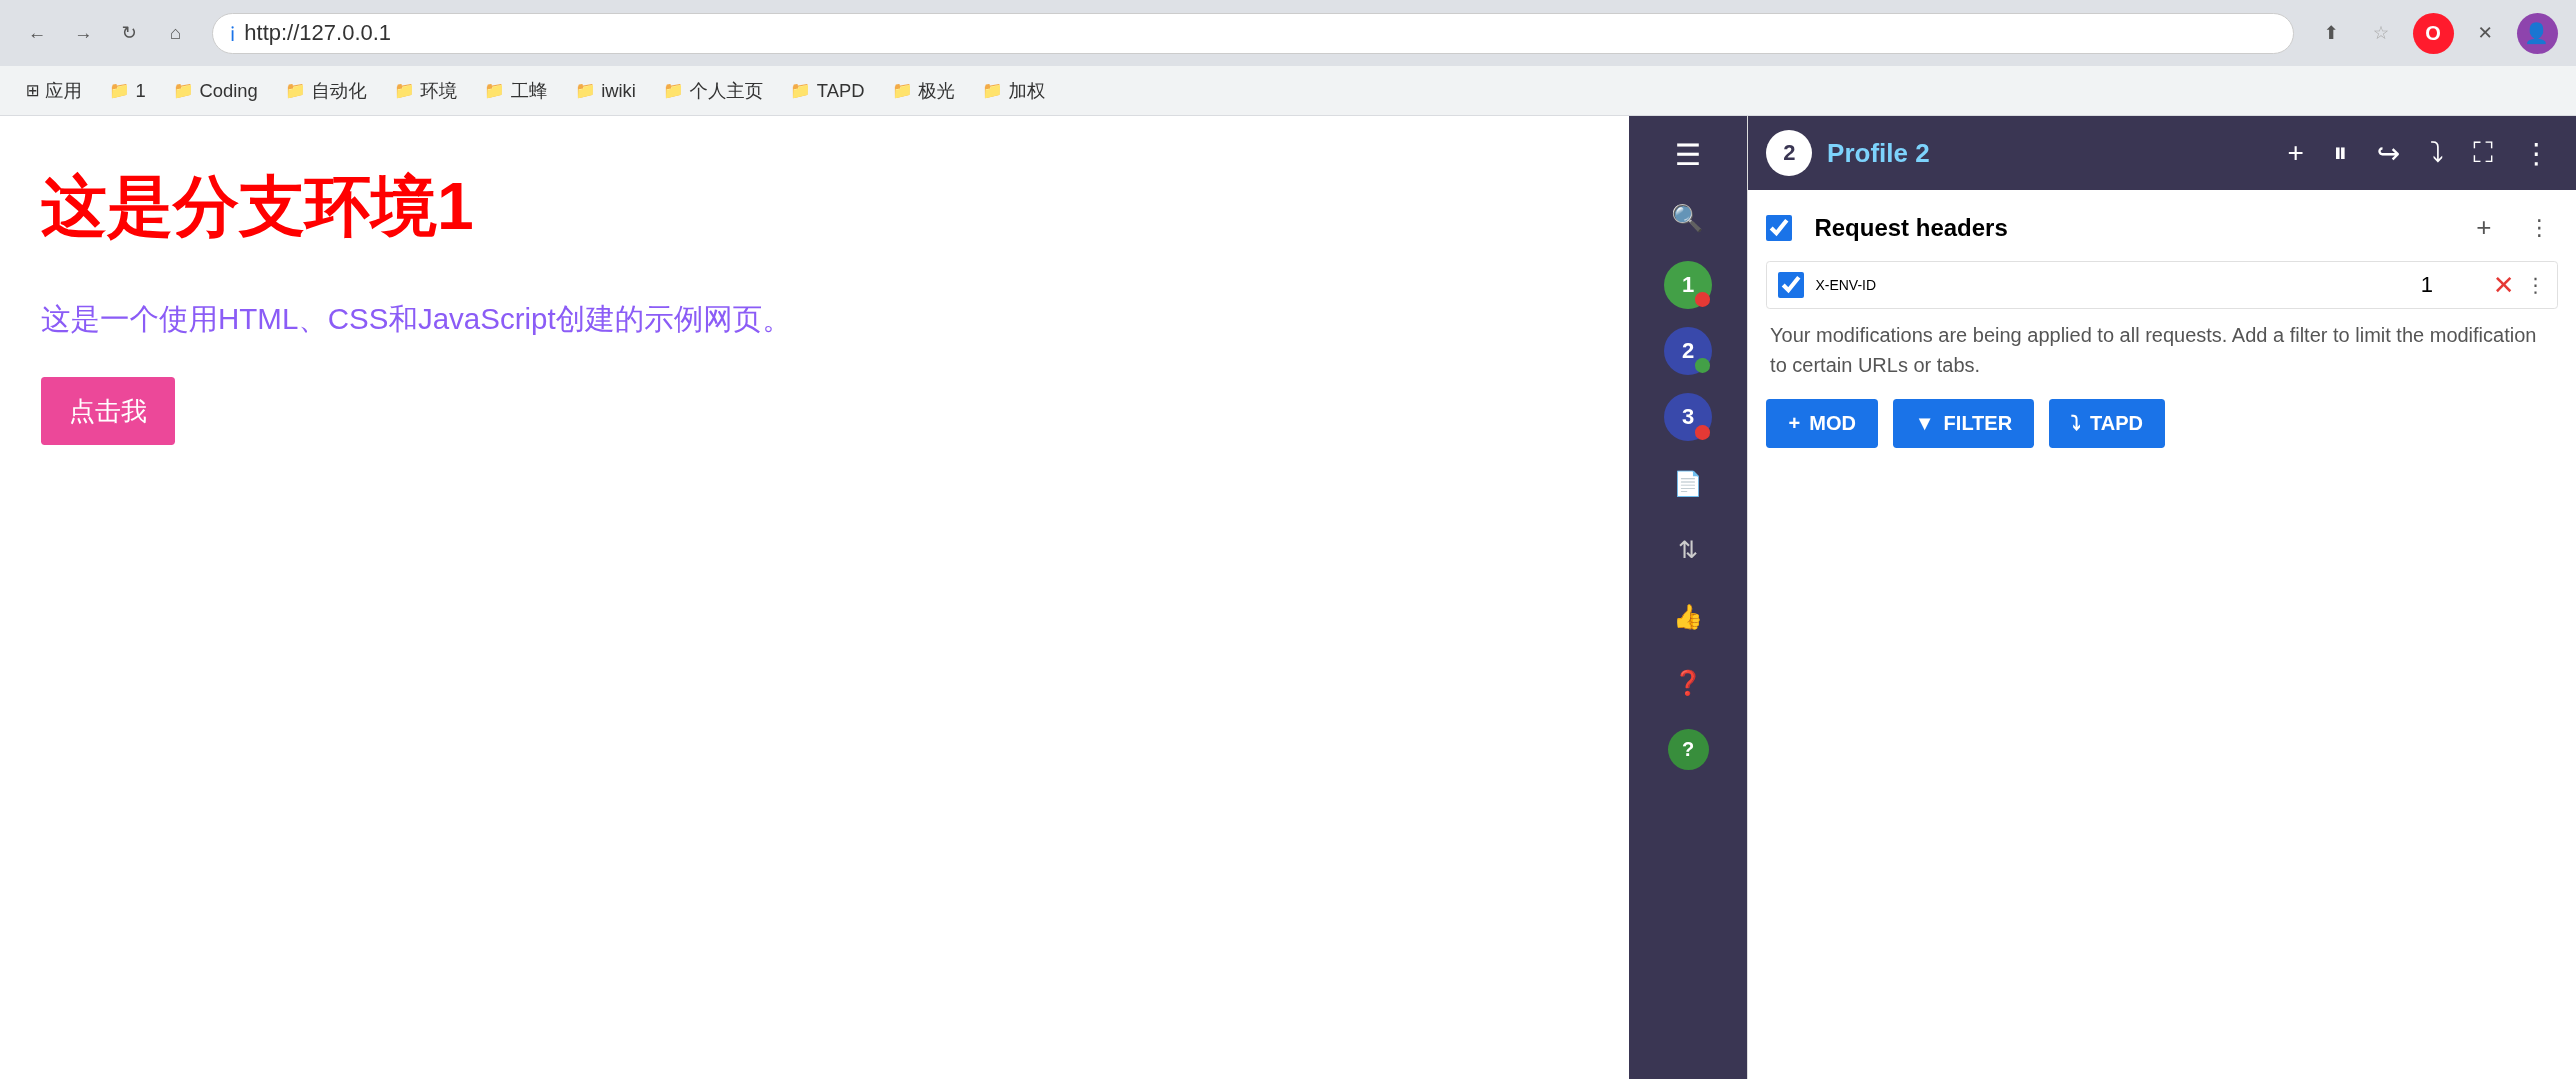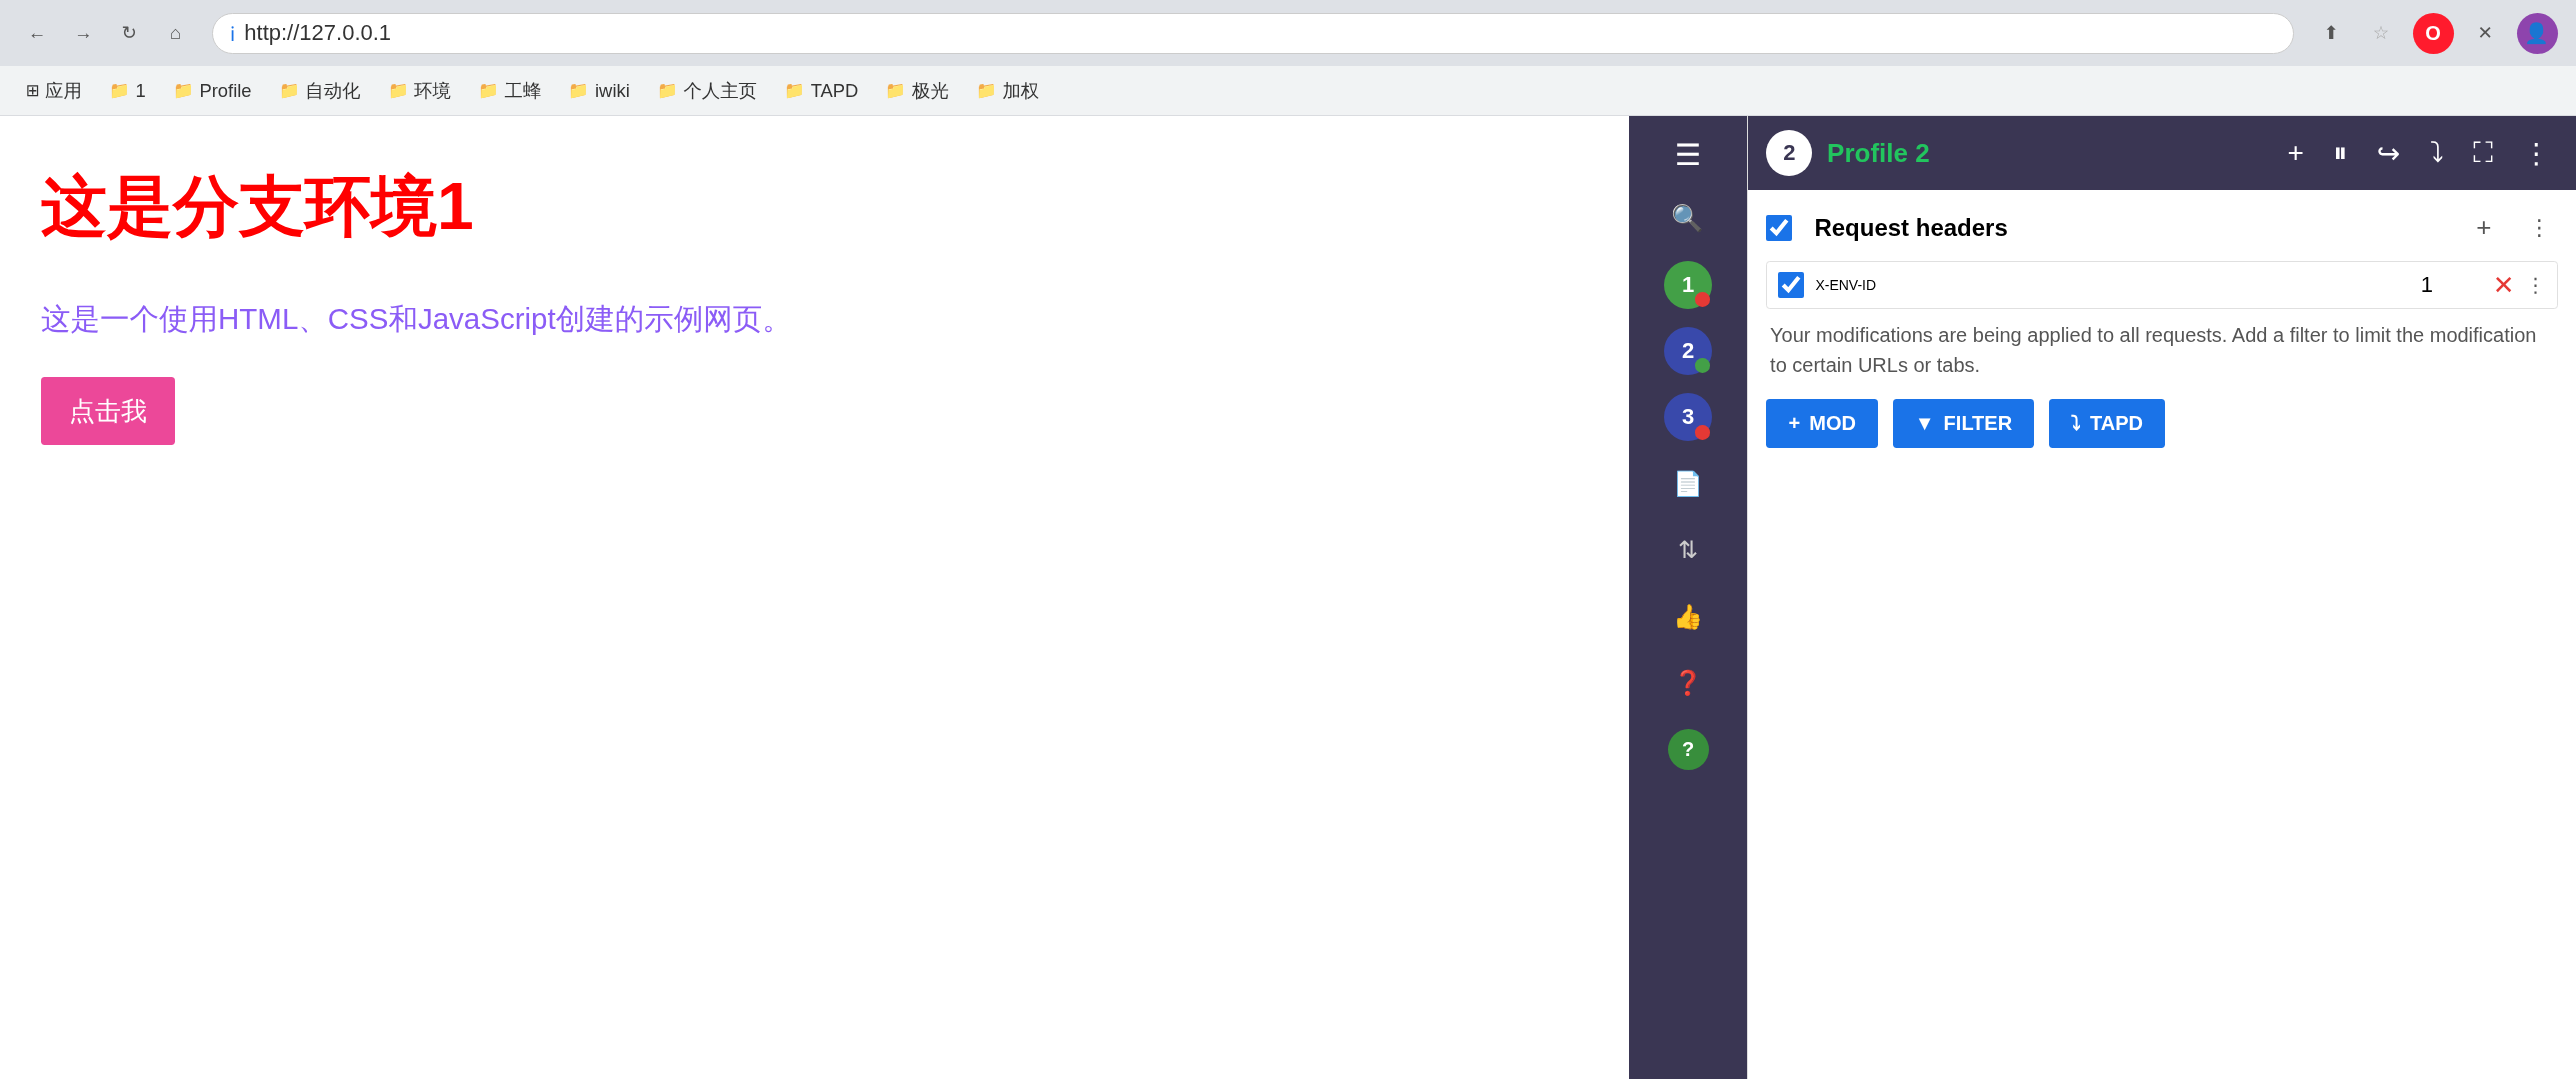--- a/index.html
+++ b/index.html
@@ -42,21 +42,21 @@
     .badge-green { background: #43a047; }
     .numbered-icon { width: 48px; height: 48px; border-radius: 50%; display: flex; align-items: center; justify-content: center; color: #fff; font-size: 22px; font-weight: bold; position: relative; }
     .num-1 { background: #43a047; }
     .num-2 { background: #3949ab; }
     .num-3 { background: #3949ab; }
 
     
     .modheader-panel { width: 829px; background: #fff; border-left: 0.9px solid #ddd; display: flex; flex-direction: column; }
     .panel-header { background: #3a3653; height: 74px; display: flex; align-items: center; padding: 0 18.4px; gap: 14.7px; }
     .profile-number { width: 46px; height: 46px; border-radius: 50%; background: #fff; color: #3a3653; font-size: 22px; font-weight: bold; display: flex; align-items: center; justify-content: center; }
-    .profile-title { color: #22c55e; font-size: 26px; font-weight: 600; flex: 1; }
+    .profile-title { color: #7dd3fc; font-size: 26px; font-weight: 600; flex: 1; }
     .panel-header-btn { color: #fff; background: none; border: none; cursor: pointer; font-size: 28px; padding: 7.4px; }
 
     .panel-body { flex: 1; padding: 18.4px; overflow-y: auto; }
 
     
     .section-header { display: flex; align-items: center; gap: 22px; margin-bottom: 14.7px; }
     .section-checkbox { width: 26px; height: 26px; accent-color: #1a73e8; }
     .section-title { font-size: 24px; font-weight: bold; flex: 1; }
     .section-add-btn { background: none; border: none; cursor: pointer; font-size: 26px; color: #555; padding: 3.7px 7.4px; }
     .section-menu-btn { background: none; border: none; cursor: pointer; font-size: 22px; color: #555; padding: 3.7px 7.4px; }
@@ -116,21 +116,21 @@
     <div class="bookmark-item">
       <span class="bookmark-icon">⊞</span>
       <span>应用</span>
     </div>
     <div class="bookmark-item">
       <span class="bookmark-icon">📁</span>
       <span>1</span>
     </div>
     <div class="bookmark-item">
       <span class="bookmark-icon">📁</span>
-      <span>Profile</span>
+      <span>Coding</span>
     </div>
     <div class="bookmark-item">
       <span class="bookmark-icon">📁</span>
       <span>自动化</span>
     </div>
     <div class="bookmark-item">
       <span class="bookmark-icon">📁</span>
       <span>环境</span>
     </div>
     <div class="bookmark-item">

